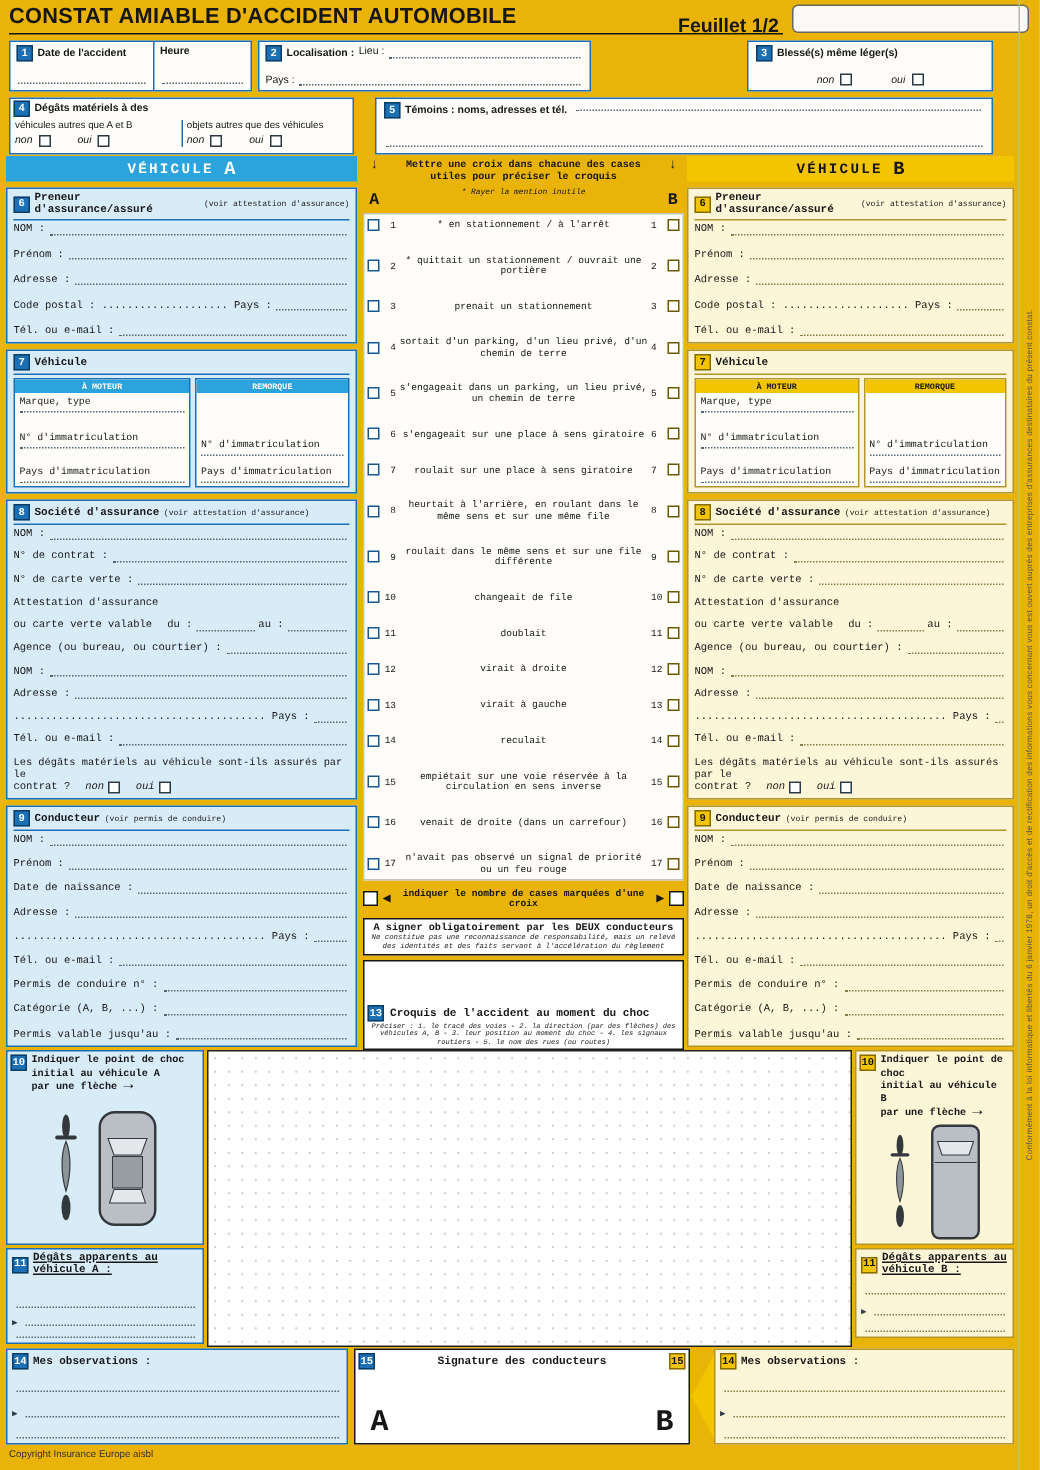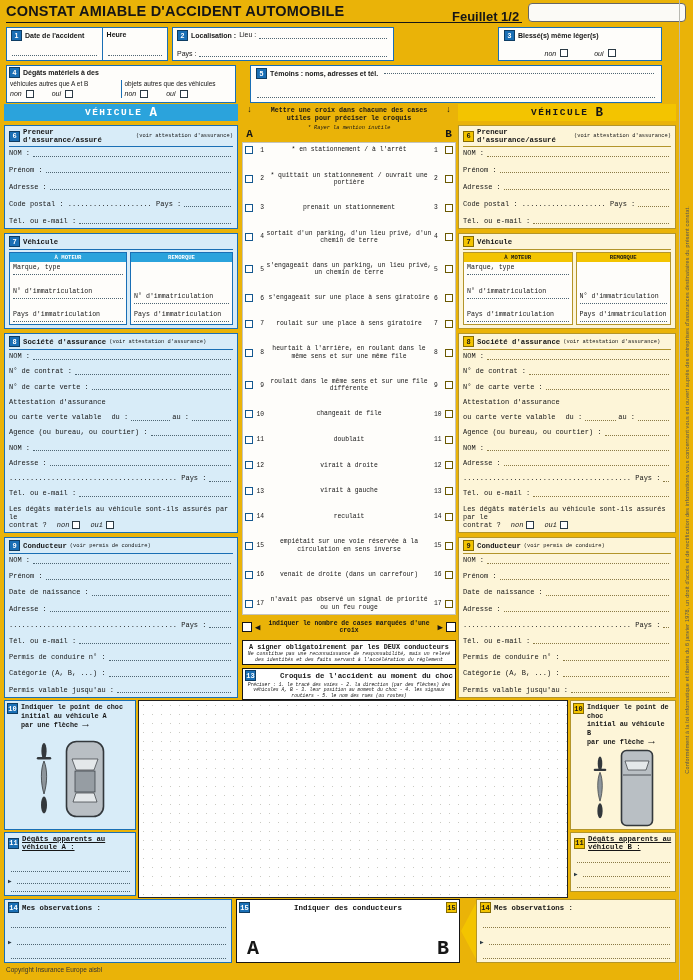--- a/index.html
+++ b/index.html
@@ -100,21 +100,21 @@
   .ci .numR { width:13px; text-align:left; padding-left:2px; font-size:6.3px; }
   .ci .tx { flex:1; text-align:center; font-size:6.4px; line-height:7.3px; }
   .ccount { display:flex; align-items:center; gap:3px; margin-top:3px; height:19px; }
   .ccount .bx { width:10px; height:10px; min-width:10px; border:1px solid #161616; background:#fff; }
   .ccount .ar { font-size:9px; font-weight:bold; }
   .ccount .tx { flex:1; text-align:center; font-weight:bold; font-size:6.4px; line-height:7.4px; }
   .sign { border:1px solid #161616; background:#fff; padding:2px 3px; text-align:center; margin-top:3px; }
   .sign .t1 { font-size:6.8px; font-weight:bold; }
   .sign .t2 { font-size:4.9px; font-style:italic; line-height:5.6px; }
   .c13 { border:1px solid #161616; background:#fff; padding:1px 2px; margin-top:3px; }
-  .c13 .row { display:flex; align-items:center; justify-content:space-between; gap:4px; font-size:7.4px; font-weight:bold; }
+  .c13 .row { display:flex; align-items:center; justify-content:flex-start; gap:4px; font-size:7.4px; font-weight:bold;margin-top:28px; }
   .c13 .note { font-size:4.7px; font-style:italic; text-align:center; line-height:5.3px; margin-top:1px; }
 
   
   .sketch { border:1px solid #222; background:#fff;
             background-image:radial-gradient(circle,#c9c9c2 .6px,transparent .8px); background-size:9px 9px; }
 
   
   .impact { border:1px solid var(--bd); background:var(--bg); padding:2px 3px; display:flex; flex-direction:column; }
   .impact .corner { position:absolute; top:2px; left:2px; }
   .imp-text { font-size:6.8px; font-weight:bold; line-height:8.6px; margin-left:13px; }
@@ -873,21 +873,21 @@
         <span class="dots"></span>
       </div>
     <div class="field">
         <span class="dots"></span>
       </div>
   </div>
 
   <div class="sigbox abs" style="left:236px;top:899px;width:224px;height:64px">
     <div class="trowx">
       <span class="badge blue">15</span>
-      <span class="ttl">Indiquer des conducteurs</span>
+      <span class="ttl">Signature des conducteurs</span>
       <span class="badge yellow">15</span>
     </div>
     <span class="bigletter sig-a">A</span>
     <span class="bigletter sig-b">B</span>
     <div class="abs" style="left:30px;top:18px;width:70px;height:42px"></div>
     <div class="abs" style="right:30px;top:18px;width:70px;height:42px"></div>
   </div>
   <div class="b-arrow abs" style="left:461px;top:903px"></div>
 
   <div class="obs tone-b abs" style="left:476px;top:899px;width:200px;height:64px">

